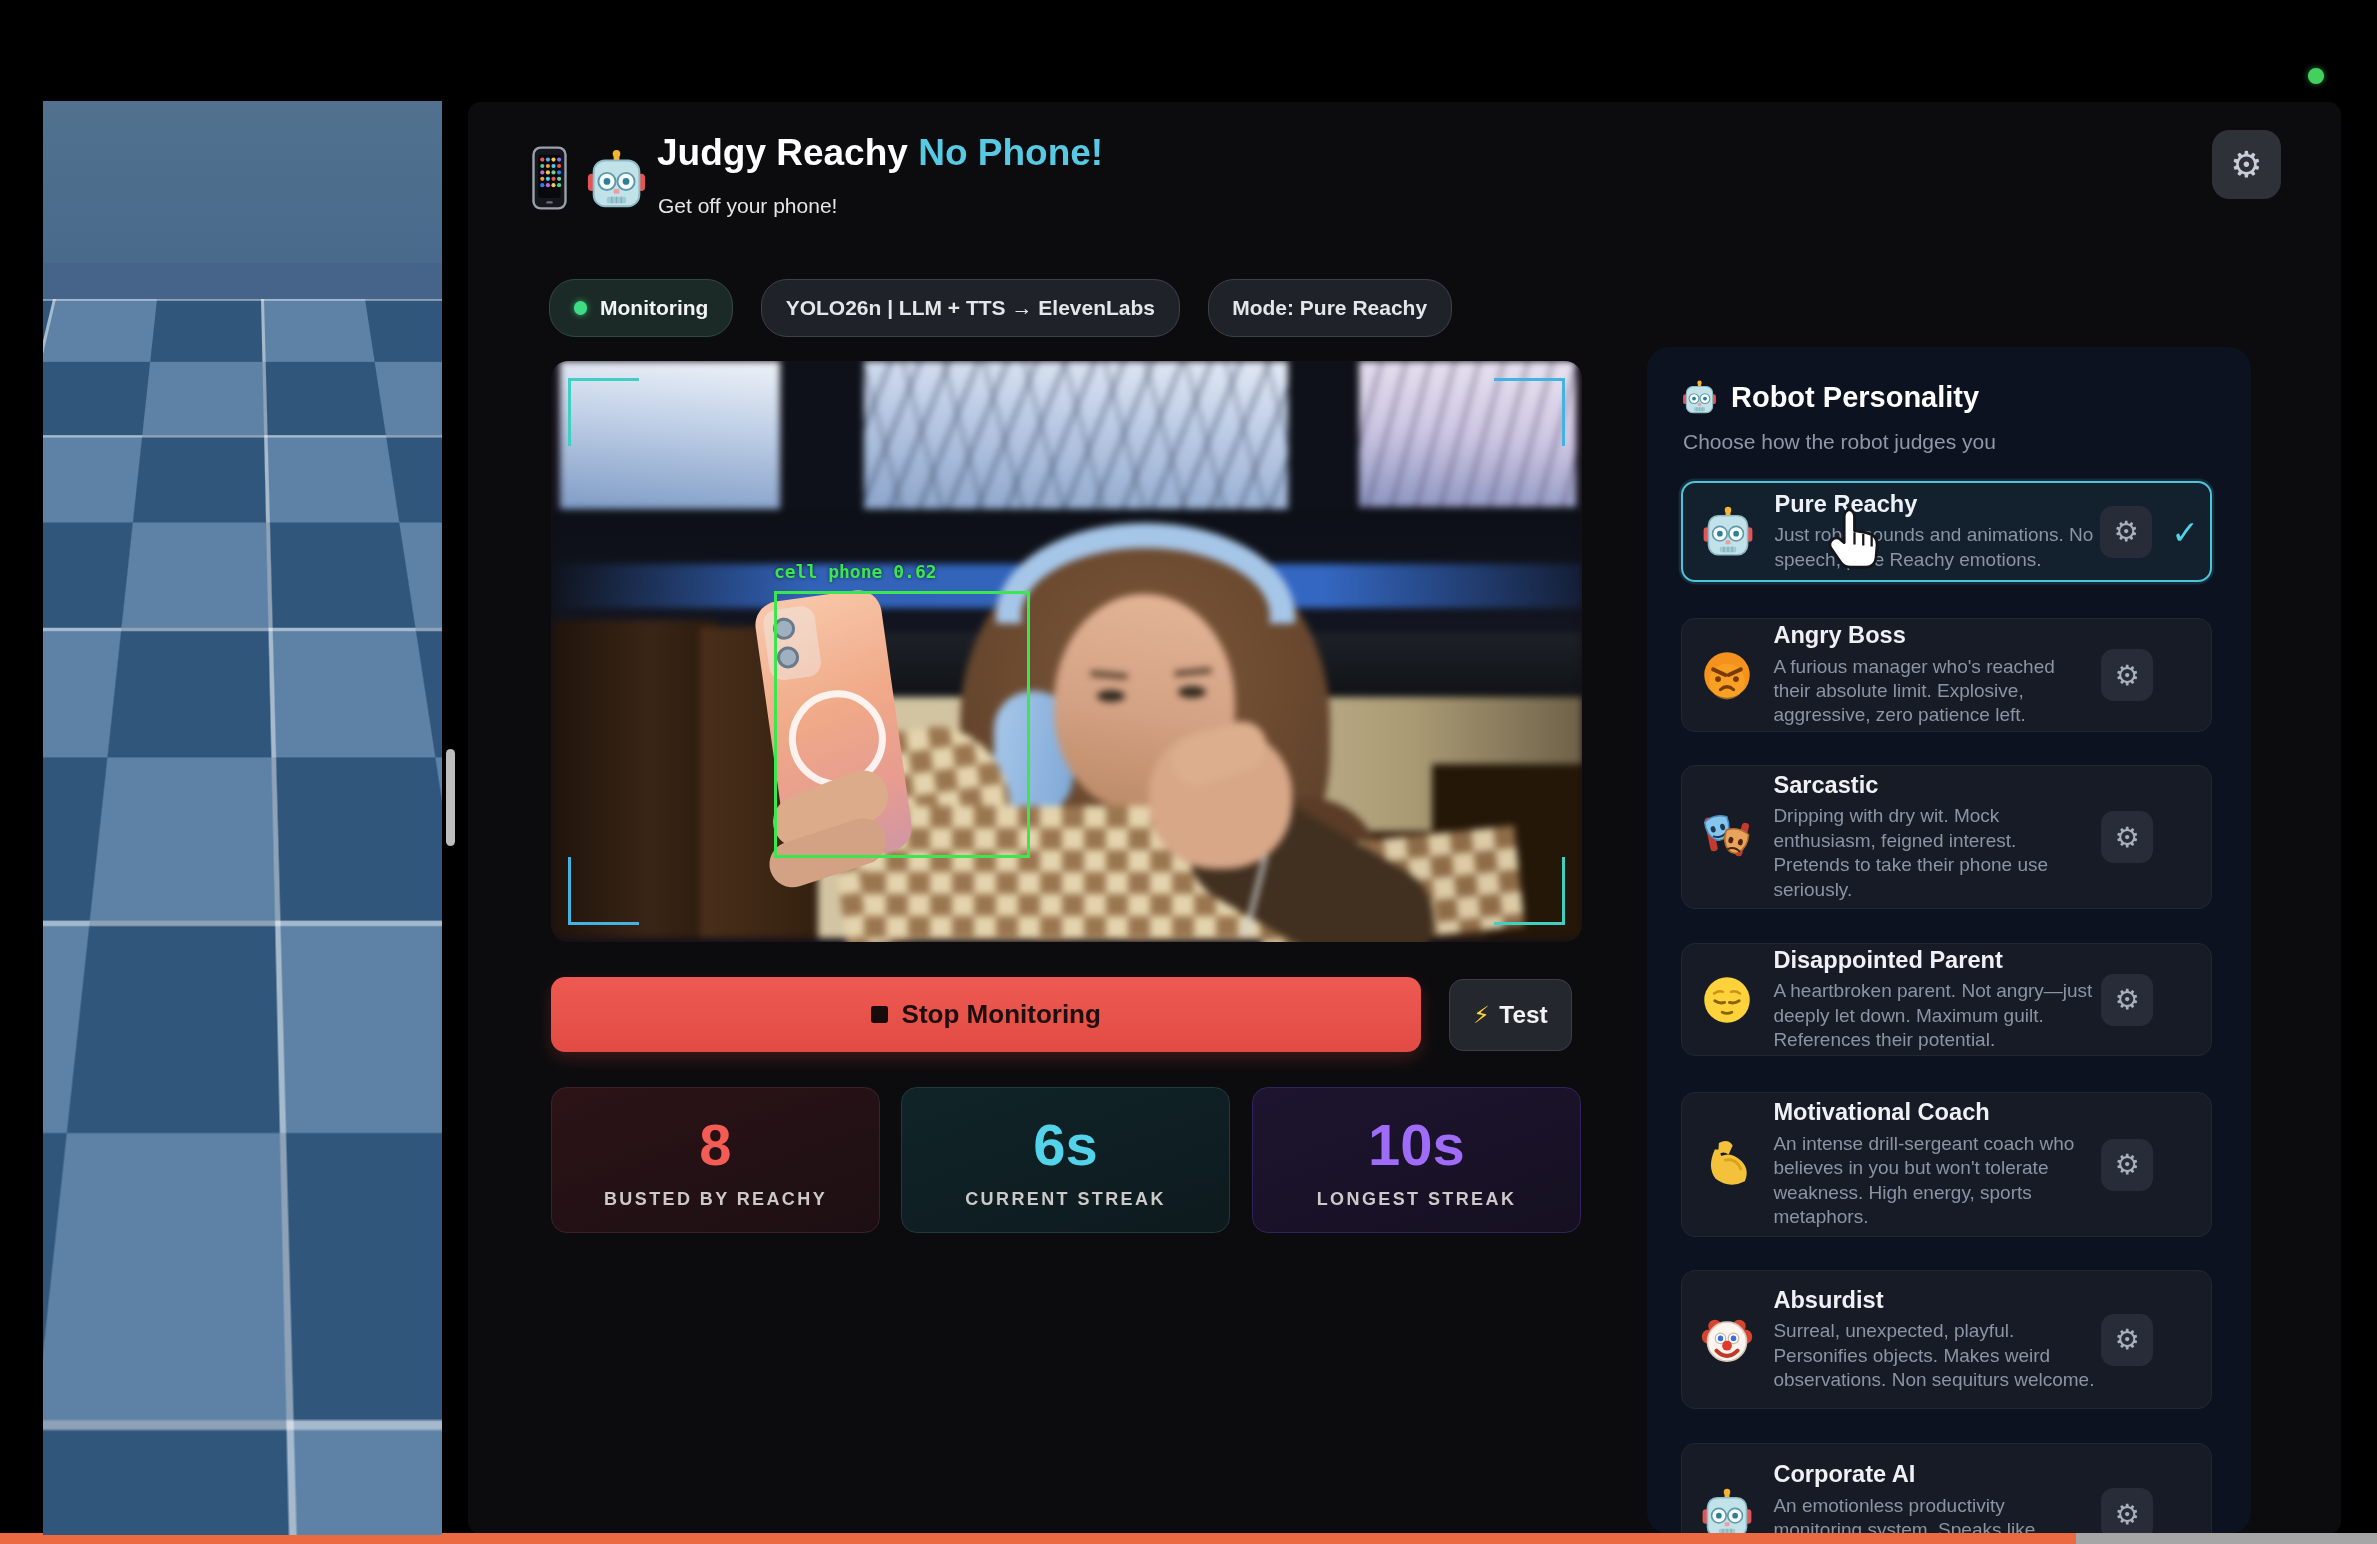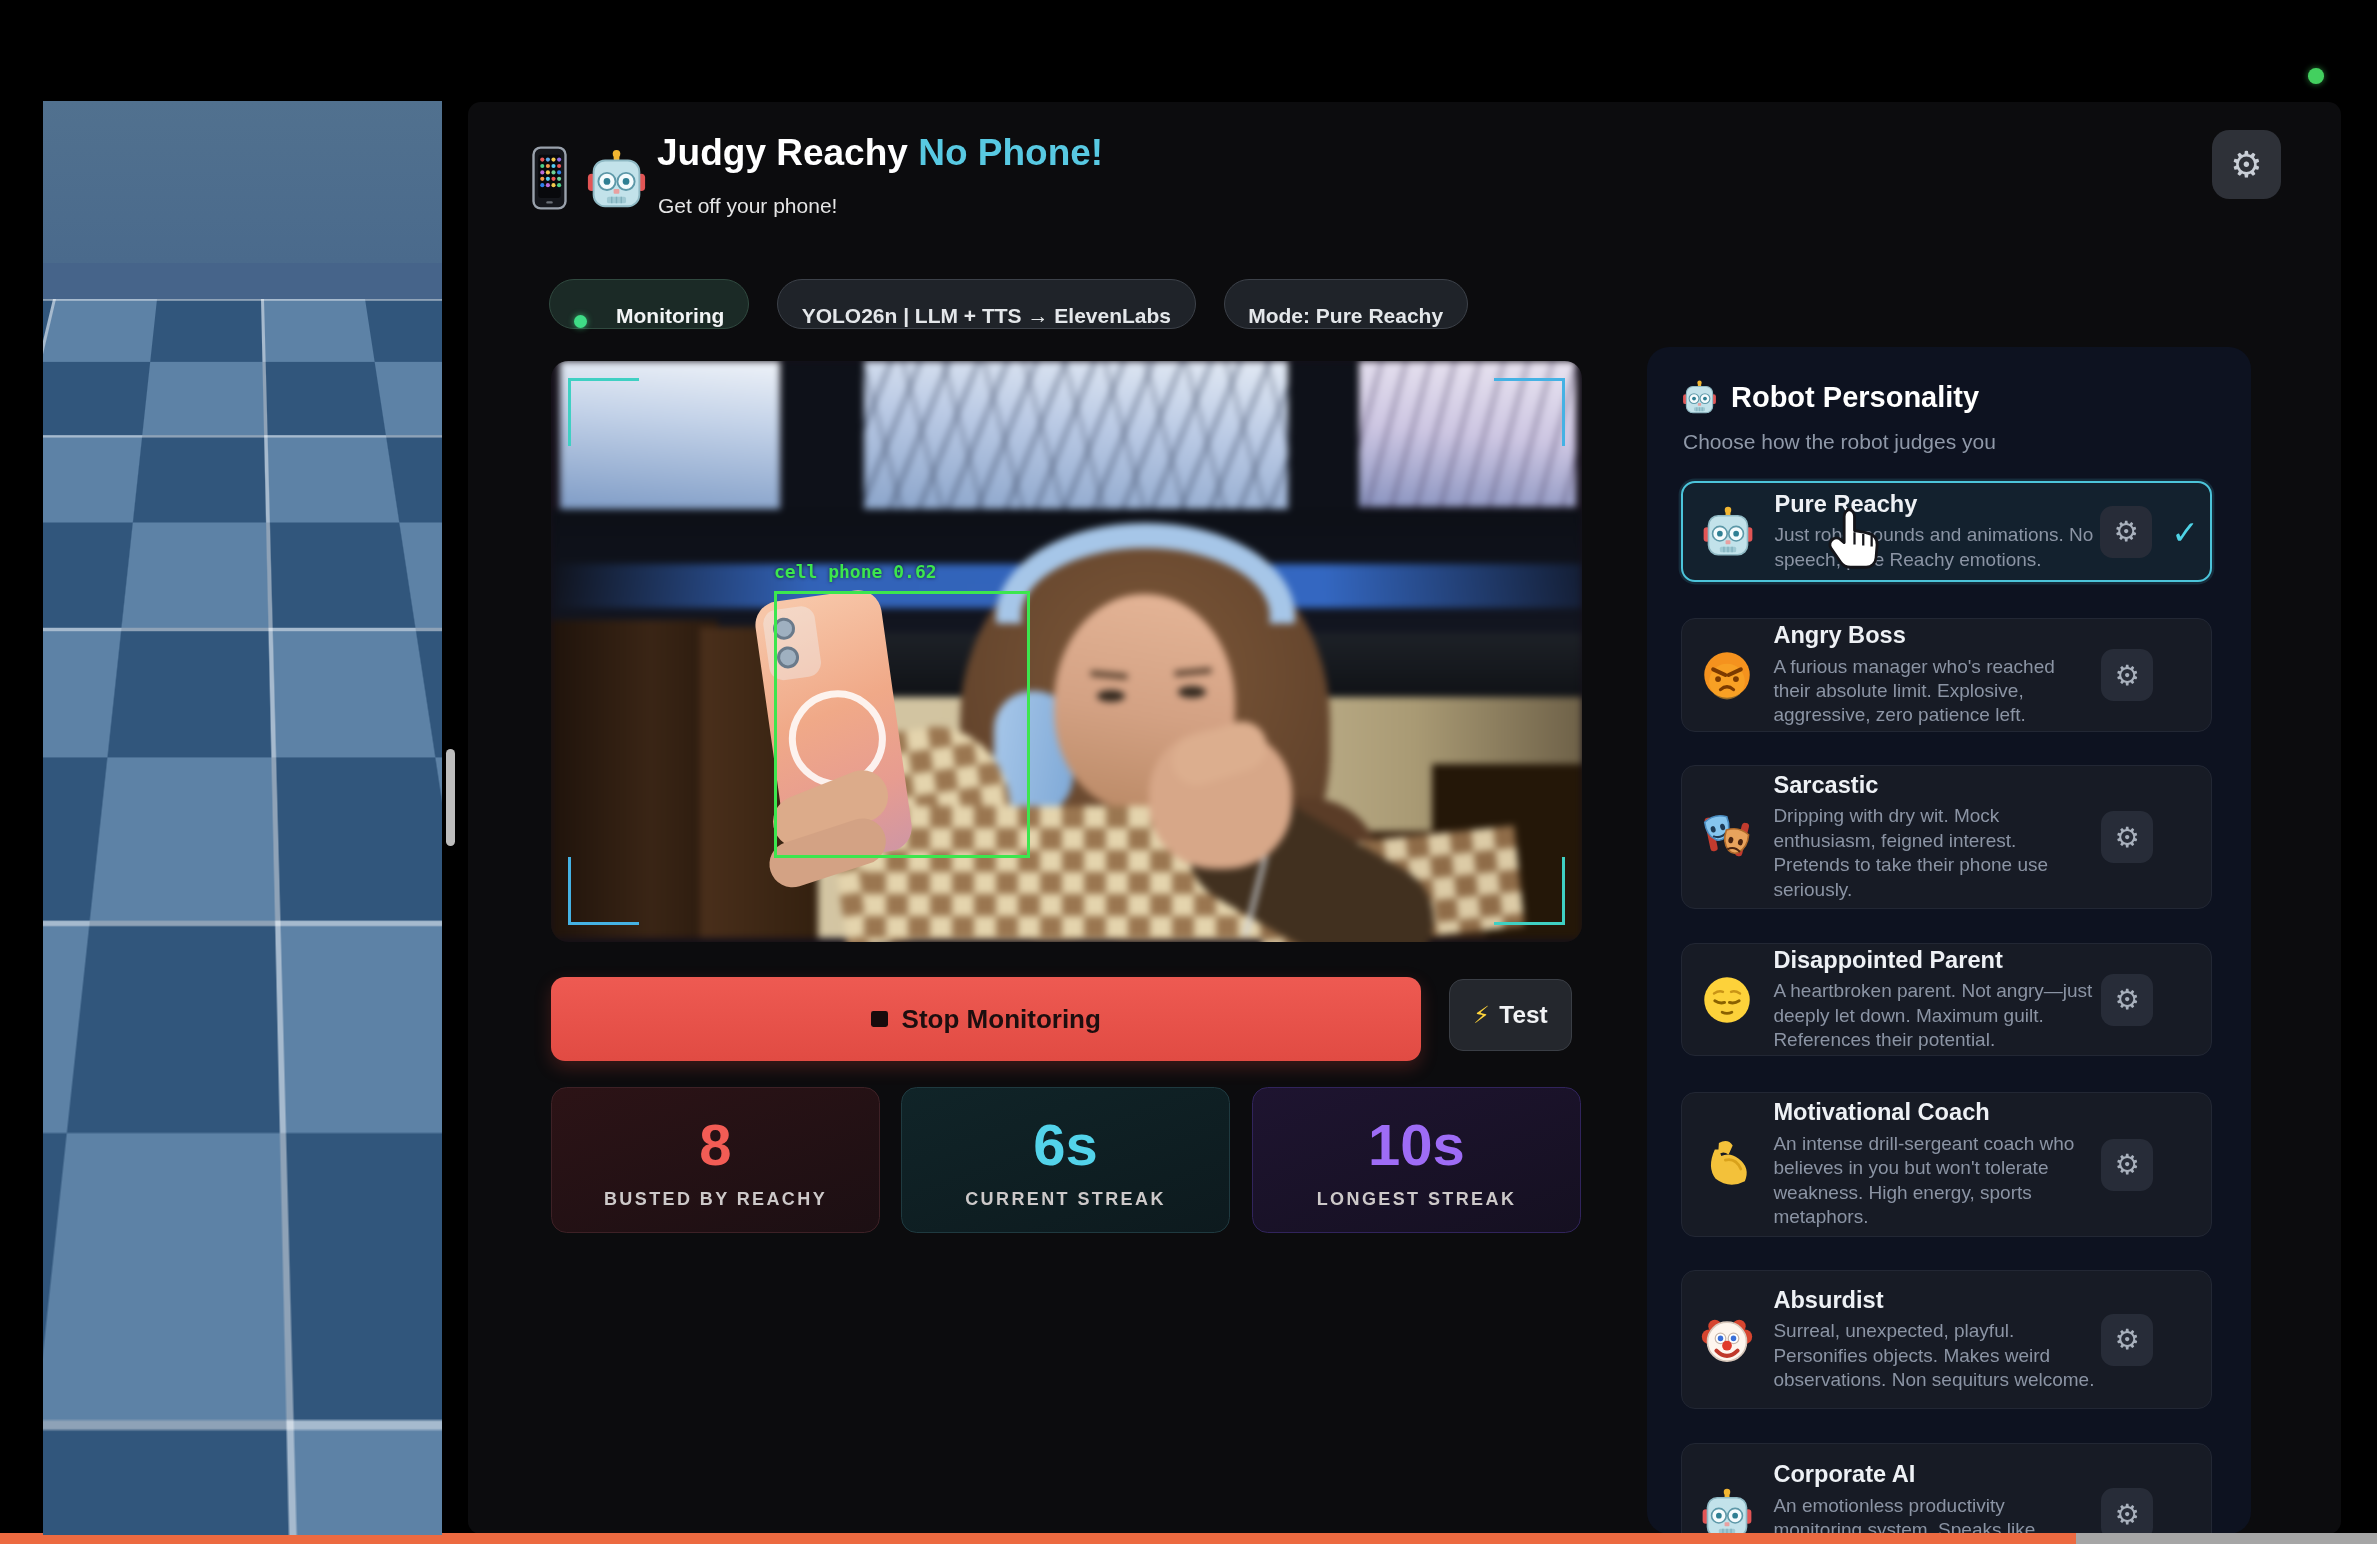--- a/index.html
+++ b/index.html
@@ -58,22 +58,22 @@
   .h-phone { position:absolute; left:61px;  top:44px; width:41px;  height:64px; }
   .h-robot { position:absolute; left:118px; top:47px; width:61px;  height:61px; }
   .h-title { position:absolute; left:189px; top:30px; font-size:37px; font-weight:700; color:#fff; white-space:nowrap; }
   .h-title .accent { color:#58c9e2; }
   .h-sub   { position:absolute; left:190px; top:92px; font-size:21px; color:#e5e5e5; }
   .h-gear  { position:absolute; left:1744px; top:28px; width:69px; height:69px; border-radius:17.3px;
              background:#2e3138; color:#c9ced6; font-size:36px;
              display:flex; align-items:center; justify-content:center; }
 
   .chips { position:absolute; left:81px; top:177px; display:flex; gap:28px; }
-  .chip { height:50px; padding:0 23.6px; border-radius:26px; background:#1f2329; border:1.6px solid #3c4149;
-          color:#e4e7ea; font-size:21px; font-weight:600; display:flex; align-items:flex-end; gap:29px; white-space:nowrap; }
+  .chip { height:58px; padding:0 23.6px; border-radius:26px; background:#1f2329; border:1.6px solid #3c4149;
+          color:#e4e7ea; font-size:21px; font-weight:600; display:flex; align-items:center; gap:13px; white-space:nowrap; }
   .chip--live { background:#1b2a26; border-color:#30493f; color:#f2f4f5; }
   .chip-dot { width:13.4px; height:13.4px; border-radius:50%; background:#3fdc86; box-shadow:0 0 6.3px rgba(63,220,134,.7); }
 
   
   .video { position:absolute; left:83px; top:259px; width:1031px; height:581px;
            border-radius:17.3px; overflow:hidden; background:#151019; }
   .photo { position:absolute; inset:0; filter:blur(3.9px); }
   .photo > div { position:absolute; }
   .pane-l { left:9.4px; top:0; width:220px; height:148px;
             background:linear-gradient(185deg,#eef2f8,#c3d2e8 40%,#7f9cc6); }
@@ -138,21 +138,21 @@
   .det-label { position:absolute; left:223px; top:200px; font:700 18px "DejaVu Sans Mono",monospace;
                color:#3ce64e; text-shadow:0 0 3.9px rgba(0,0,0,.65); }
   .det-box { position:absolute; left:223px; top:230px; width:256px; height:267px; border:3.1px solid #3ce64e; }
   .corner { position:absolute; width:71px; height:68px; }
   .c-tl { left:17.3px;  top:17.3px;    border-left:3.9px solid #3fd0c3; border-top:3.9px solid #3fd0c3; }
   .c-tr { right:17.3px; top:17.3px;    border-right:3.9px solid #45b2e4; border-top:3.9px solid #45b2e4; }
   .c-bl { left:17.3px;  bottom:17.3px; border-left:3.9px solid #45b2e4; border-bottom:3.9px solid #45b2e4; }
   .c-br { right:17.3px; bottom:17.3px; border-right:3.9px solid #3fd0c3; border-bottom:3.9px solid #3fd0c3; }
 
   
-  .btn-stop { position:absolute; left:83px; top:875px; width:870px; height:84px; border-radius:14px;
+  .btn-stop { position:absolute; left:83px; top:875px; width:870px; height:75px; border-radius:14px;
               background:linear-gradient(180deg,#ee5a52,#e14b43);
               display:flex; align-items:center; justify-content:center; gap:14px;
               color:#1d0e0f; font-size:26px; font-weight:700;
               box-shadow:0 6.3px 17.3px rgba(233,74,66,.22); }
   .stop-sq { width:16.5px; height:16.5px; background:#170b0c; border-radius:2.4px; }
   .btn-test { position:absolute; left:981px; top:877px; width:123px; height:72px; border-radius:14px;
               background:#24272d; border:1.6px solid #3a3e45; color:#f2f3f5; font-size:24.4px; font-weight:700;
               display:flex; align-items:center; justify-content:center; gap:9.4px; }
   .bolt { color:#ffd43b; font-size:23.6px; }
 

